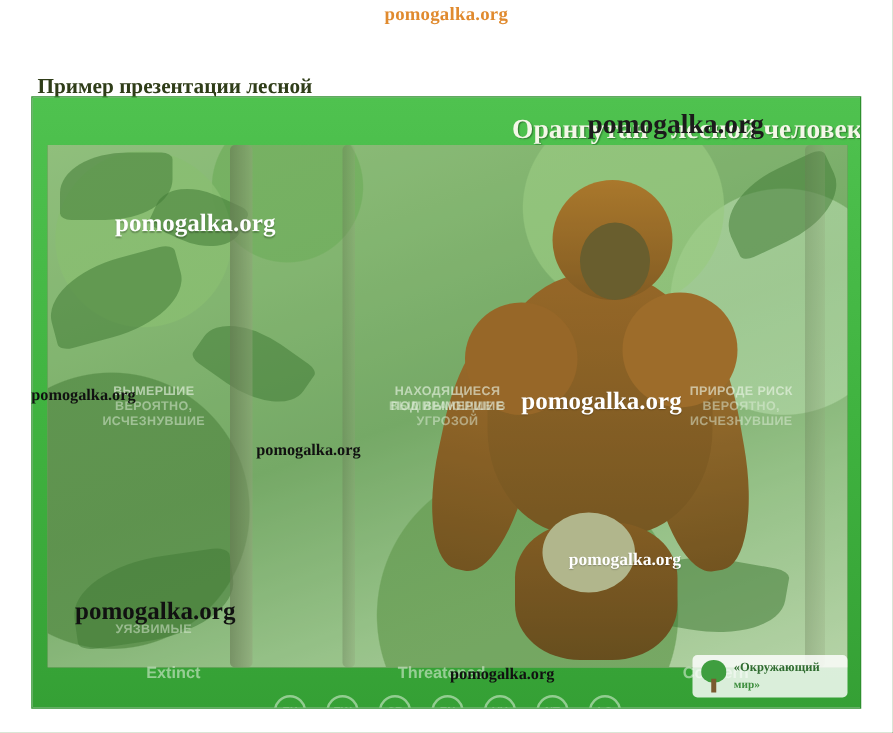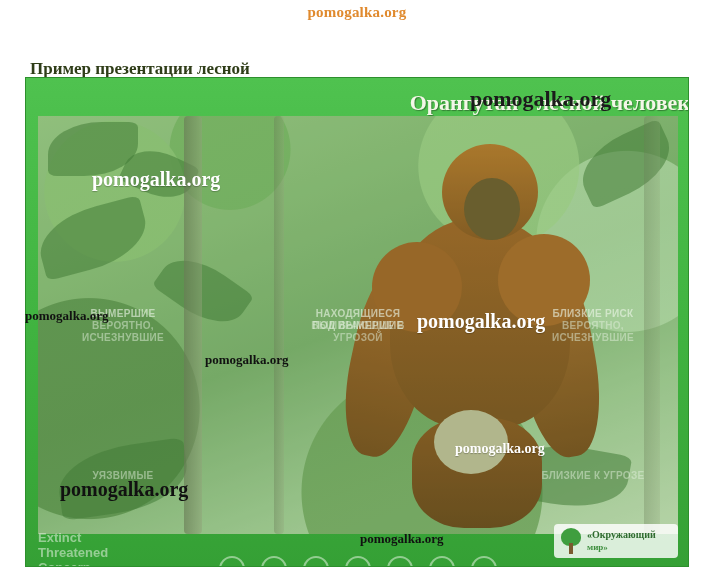--- a/index.html
+++ b/index.html
@@ -134,35 +134,34 @@
     font-family: "Liberation Sans", sans-serif;
     font-size: 10px;
     font-weight: bold;
     color: rgba(235,245,230,.62);
     text-align: center;
     line-height: 12px;
     letter-spacing: .3px;
   }
   .status-band div { width: 110px; }
   .status-band2 {
-    top: 392px;
+    top: 420px;
     color: rgba(225,240,220,.5);
   }
   .status-row {
     position: absolute;
     left: 12px;
     top: 452px;
     width: 640px;
     display: flex;
     justify-content: space-around;
     font-family: "Liberation Sans", sans-serif;
     font-size: 13px;
     font-weight: bold;
     color: rgba(230,242,226,.55);
-    flex-direction: column;
   }
   .status-chips {
     position: absolute;
     left: 12px;
     top: 478px;
     width: 640px;
     display: flex;
     justify-content: center;
     gap: 16px;
   }
@@ -262,32 +261,31 @@
       <div class="part face"></div>
       <div class="part hand"></div>
     </div>
 
     <div class="veil"></div>
   </div>
 
   <div class="status-band">
     <div>ВЫМЕРШИЕ</div>
     <div>НАХОДЯЩИЕСЯ ПОД ВЫМЕРШИЕ</div>
-    <div>БЛИЗКИЕ РИСК</div>
+    <div>ПРИРОДЕ РИСК</div>
   </div>
 
   <div class="status-band status-band2" style="top:242px;">
     <div>ВЕРОЯТНО, ИСЧЕЗНУВШИЕ</div>
     <div>ВЫМИРАЮЩИЕ В УГРОЗОЙ</div>
     <div>ВЕРОЯТНО, ИСЧЕЗНУВШИЕ</div>
   </div>
 
   <div class="status-band status-band2">
     <div>УЯЗВИМЫЕ</div>
-    <div>БЛИЗКИЕ К УГРОЗЕ</div>
   </div>
 
   <div class="status-row">
     <span>Extinct</span>
     <span>Threatened</span>
     <span>Concern</span>
   </div>
 
   <div class="status-chips">
     <div class="chip">EX</div>

